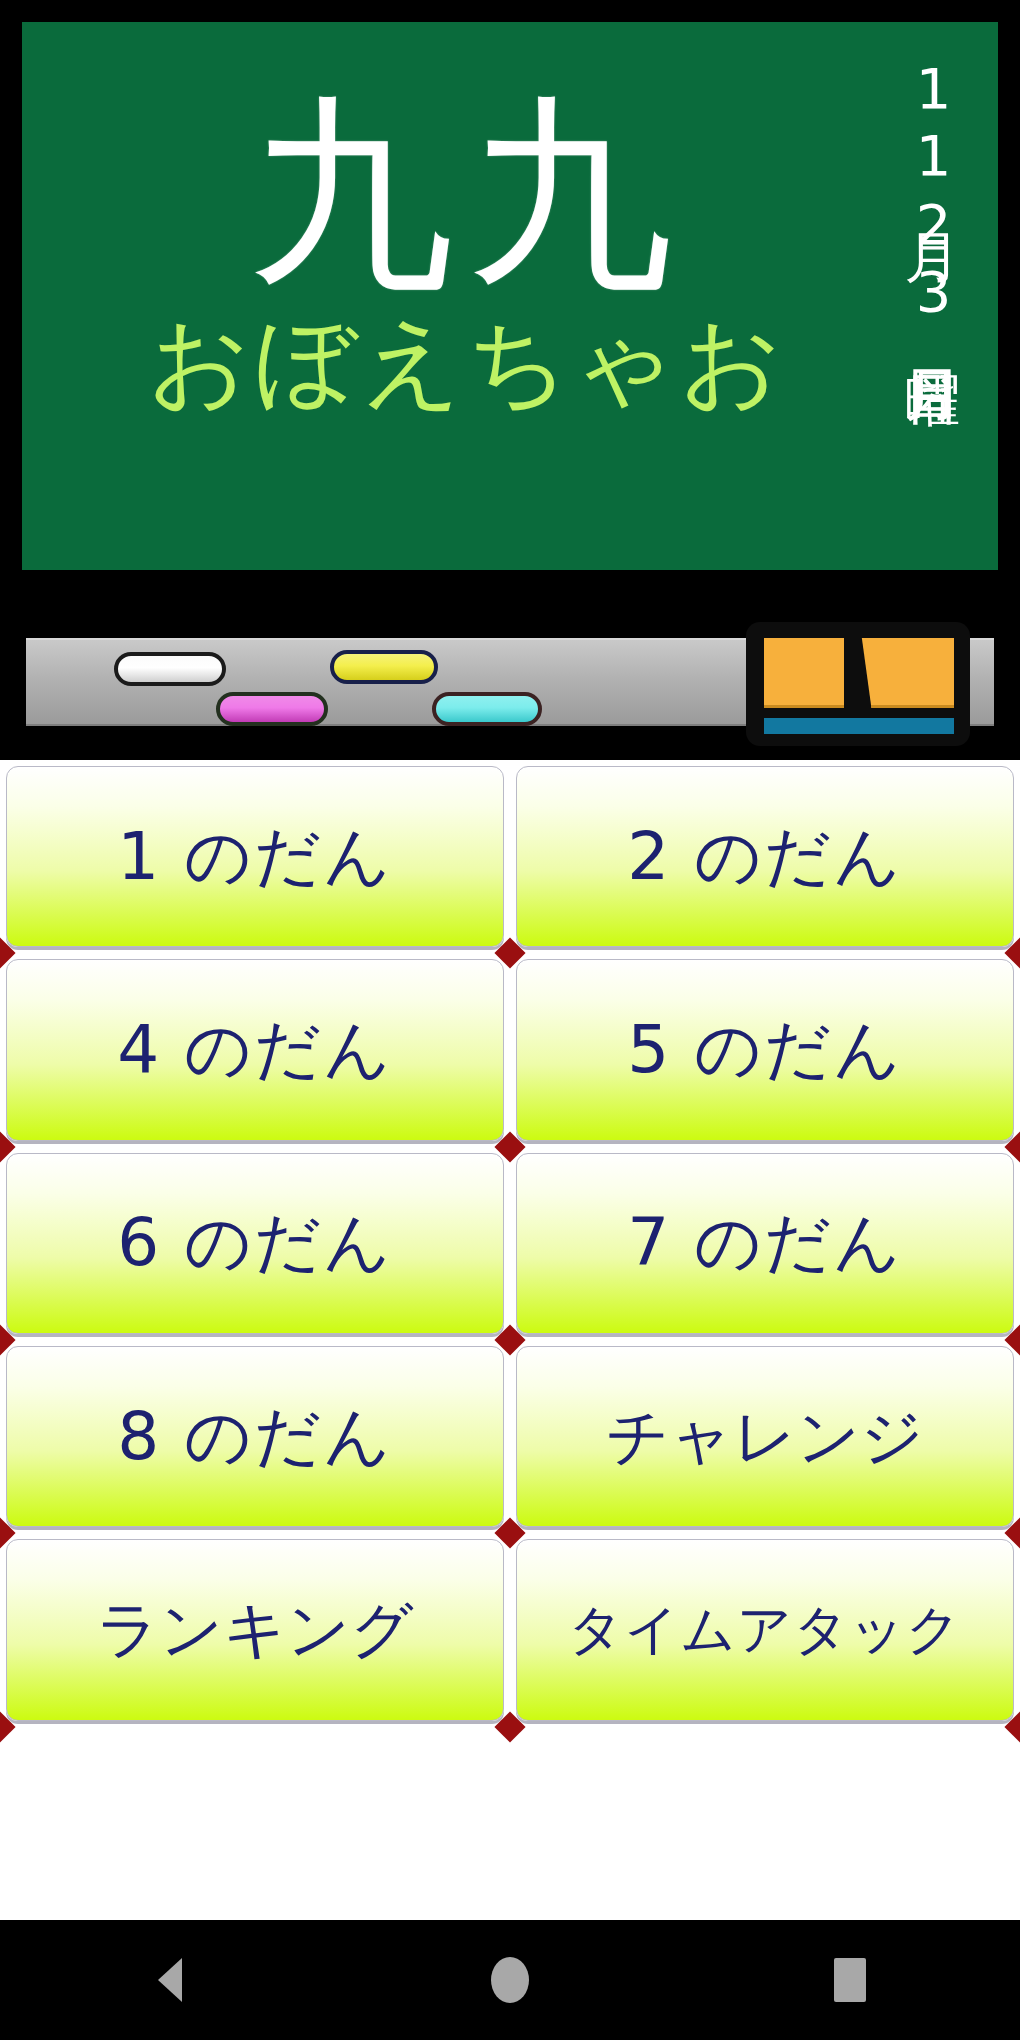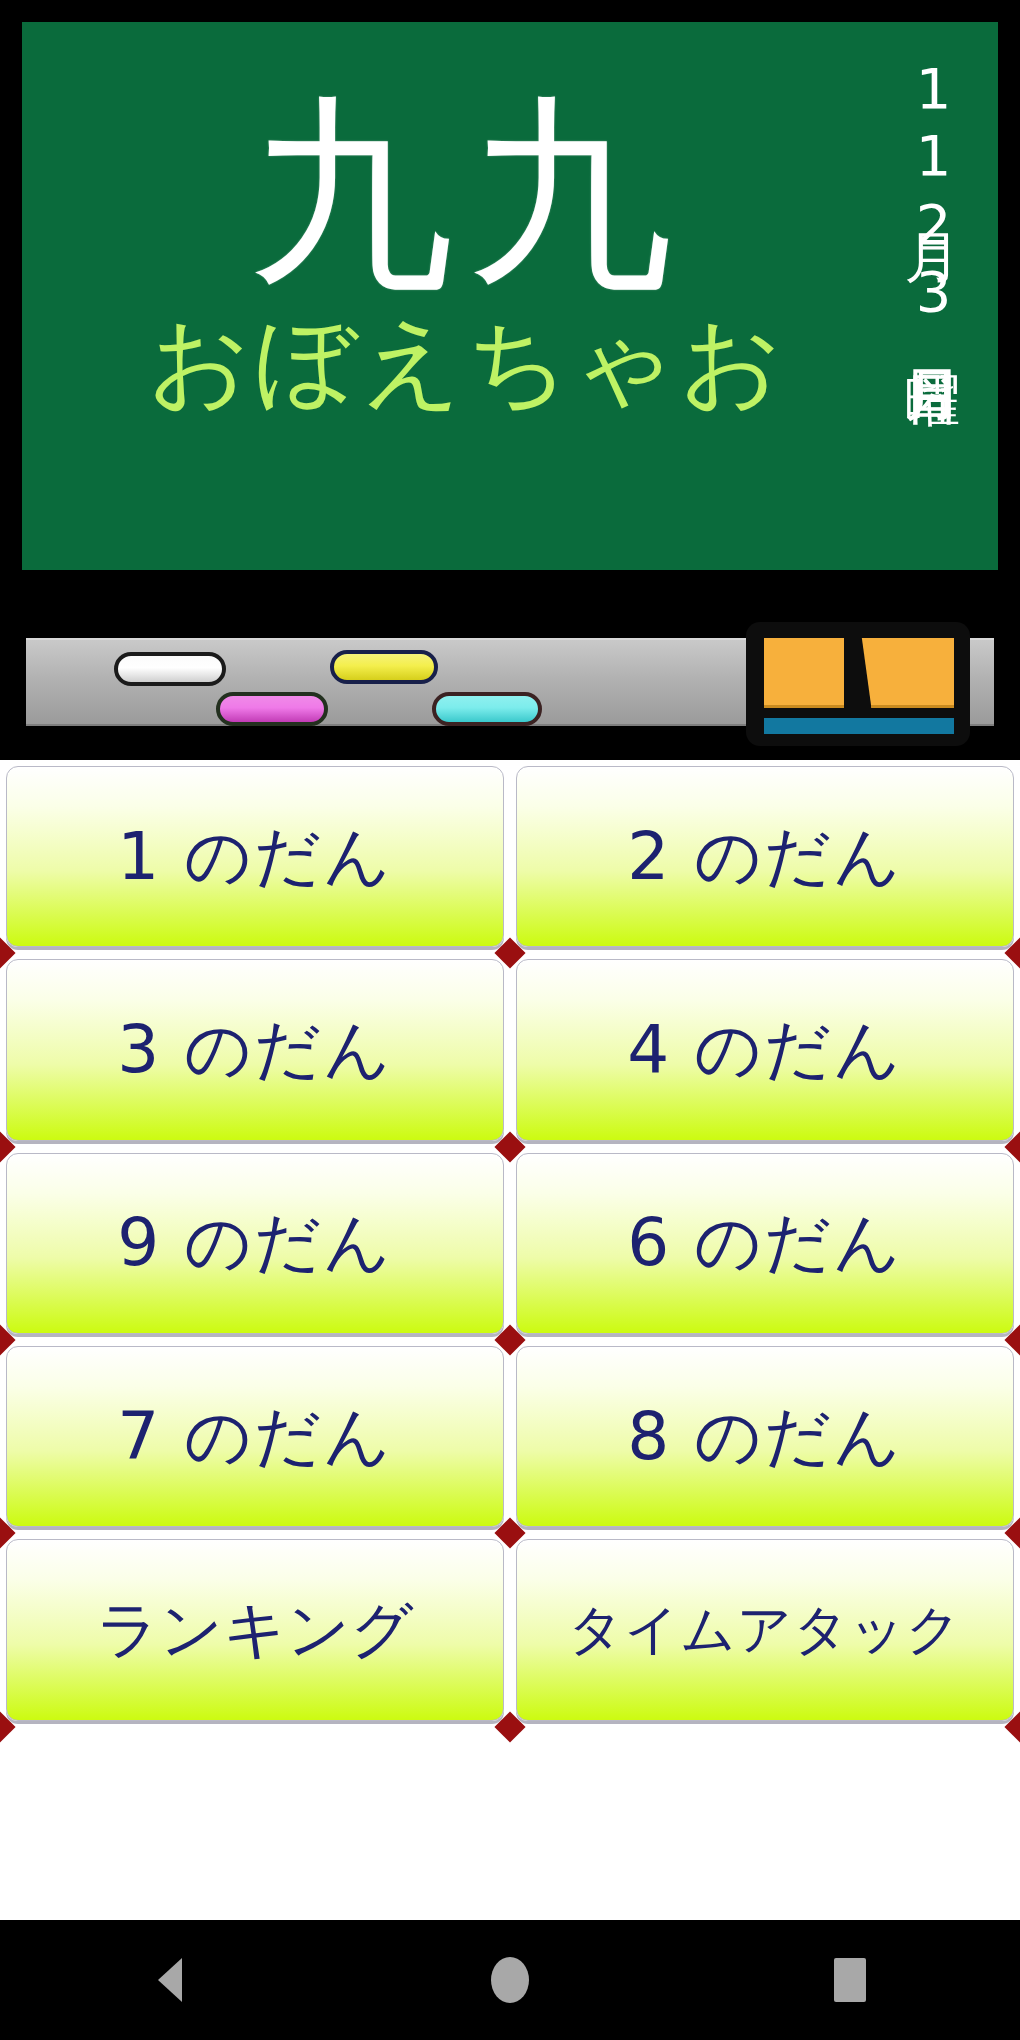--- a/index.html
+++ b/index.html
@@ -226,36 +226,36 @@
   </div>
 
   <div class="grid" id="menu-grid">
       <div class="cell">
         <div class="btn">1 のだん</div>
       </div>
       <div class="cell">
         <div class="btn">2 のだん</div>
       </div>
       <div class="cell">
-        <div class="btn">3 のだん</div>
-      </div>
-      <div class="cell">
         <div class="btn">4 のだん</div>
       </div>
       <div class="cell">
-        <div class="btn">9 のだん</div>
+        <div class="btn">5 のだん</div>
       </div>
       <div class="cell">
         <div class="btn">6 のだん</div>
       </div>
       <div class="cell">
         <div class="btn">7 のだん</div>
       </div>
       <div class="cell">
         <div class="btn">8 のだん</div>
+      </div>
+      <div class="cell">
+        <div class="btn wide">チャレンジ</div>
       </div>
       <div class="cell">
         <div class="btn wide">ランキング</div>
       </div>
       <div class="cell">
         <div class="btn small">タイムアタック</div>
       </div>
       <div class="marker" style="left: 0px; top: 193.333px;"></div>
       <div class="marker" style="left: 510px; top: 193.333px;"></div>
       <div class="marker" style="left: 1020px; top: 193.333px;"></div>

